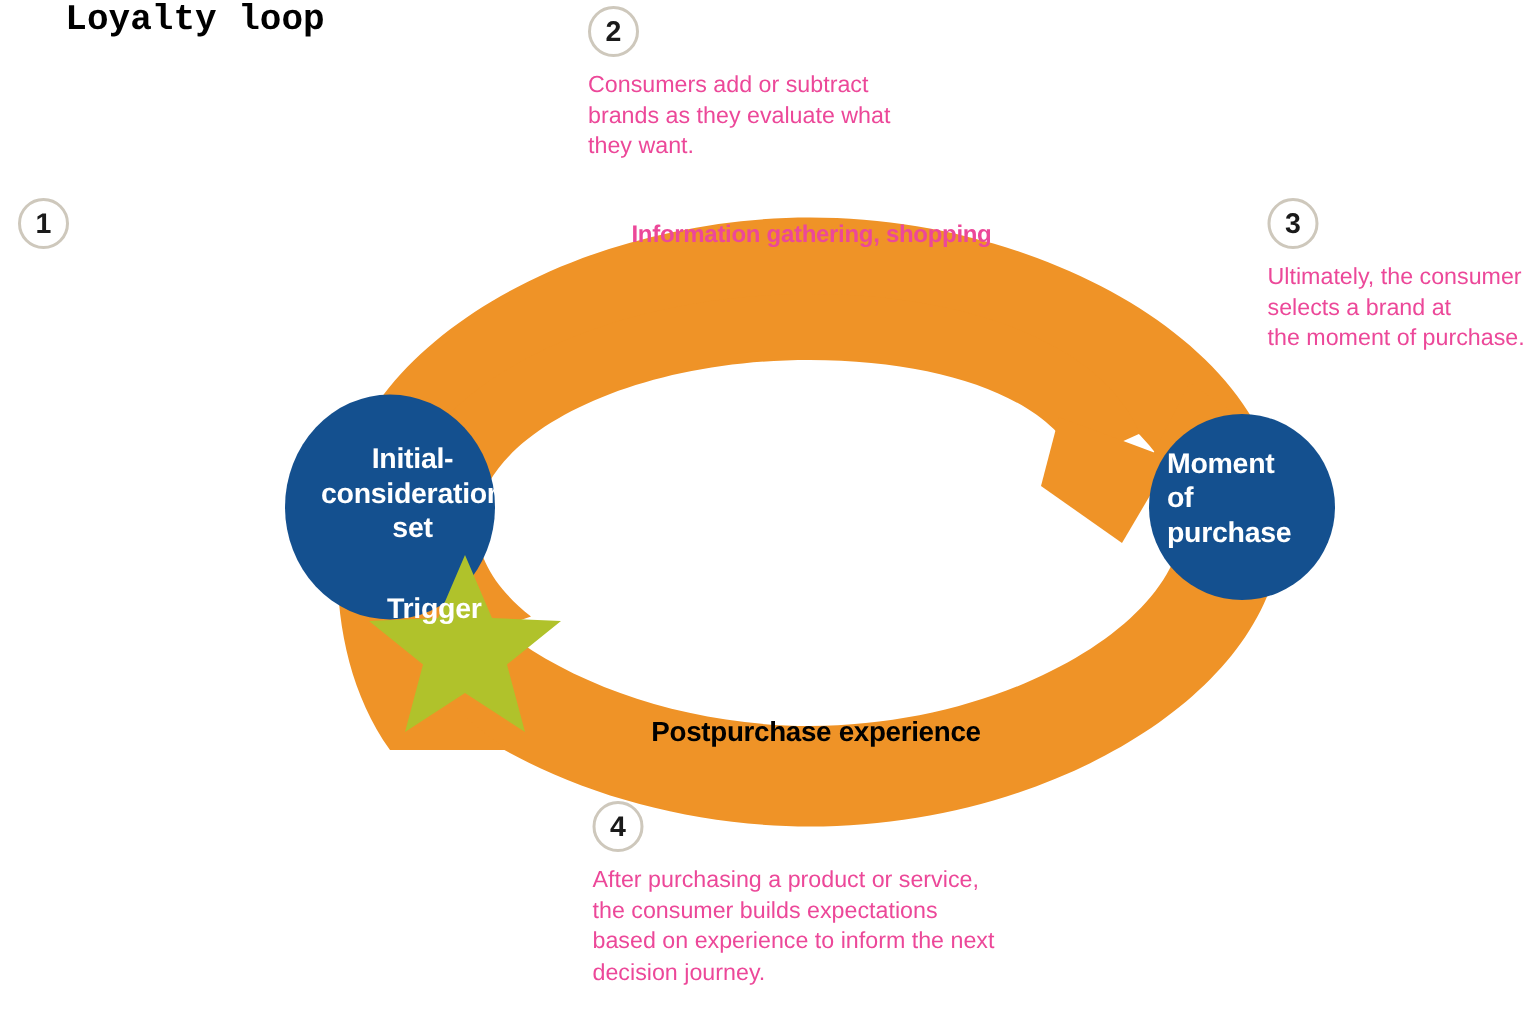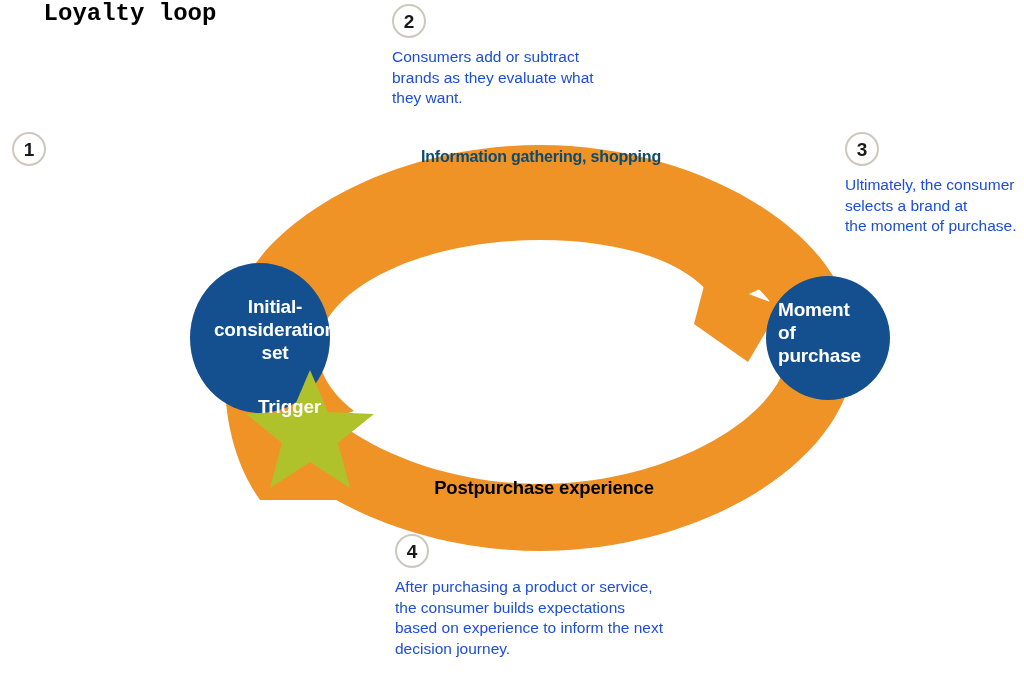--- a/index.html
+++ b/index.html
@@ -40,21 +40,21 @@
     font-size: 19px;
     font-weight: bold;
     color: #1a1a1a;
     line-height: 1;
     background: #ffffff;
   }
   .callout-body {
     margin-top: 9px;
     font-size: 15.5px;
     line-height: 1.33;
-    color: #1d4ed8;
+    color: #ec4899;
     white-space: pre-line;
   }
 
   #callout-1 { left: 12px; top: 132px; width: 215px; }
   #callout-2 { left: 392px; top: 4px;  width: 232px; }
   #callout-3 { left: 845px; top: 132px; width: 180px; }
   #callout-4 { left: 395px; top: 534px; width: 310px; }
 
   
   .dlabel {
@@ -65,21 +65,21 @@
   }
   .dlabel .t1 {
     display: block;
     font-size: 18.5px;
     color: #000000;
     line-height: 1.12;
   }
   .dlabel .t2 {
     display: block;
     font-size: 16px;
-    color: #0c4a6e;
+    color: #ec4899;
     line-height: 1.2;
   }
 
   #lbl-active { left: 381px; top: 147px; width: 320px; }
   #lbl-post   { left: 384px; top: 478px; width: 320px; }
 
   #lbl-loyalty {
     left: 300px;
     top: 276px;
     width: 260px;

